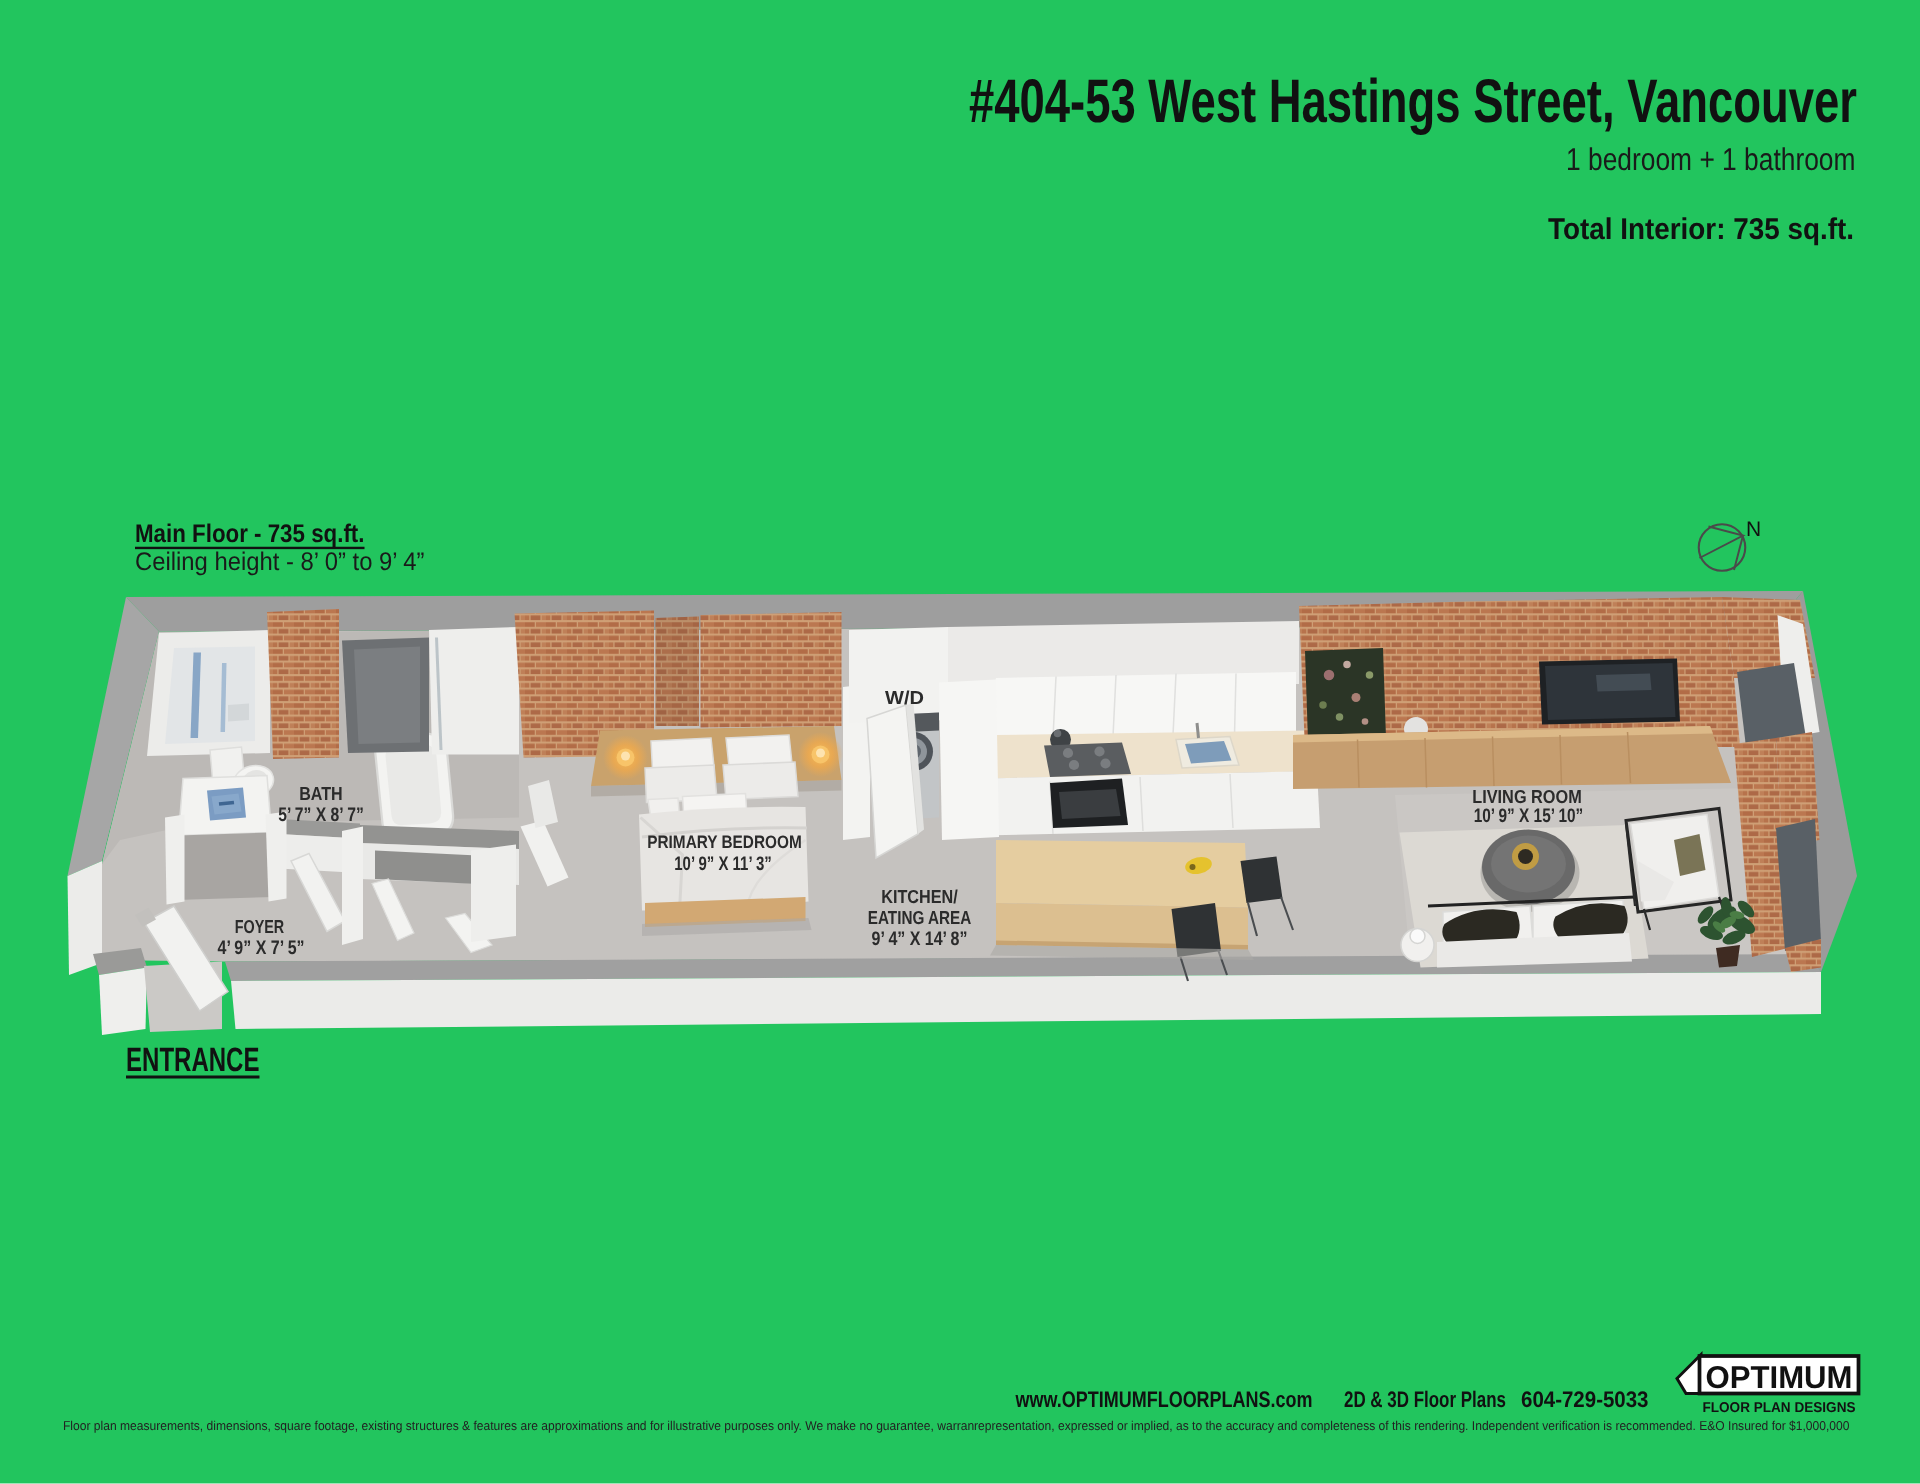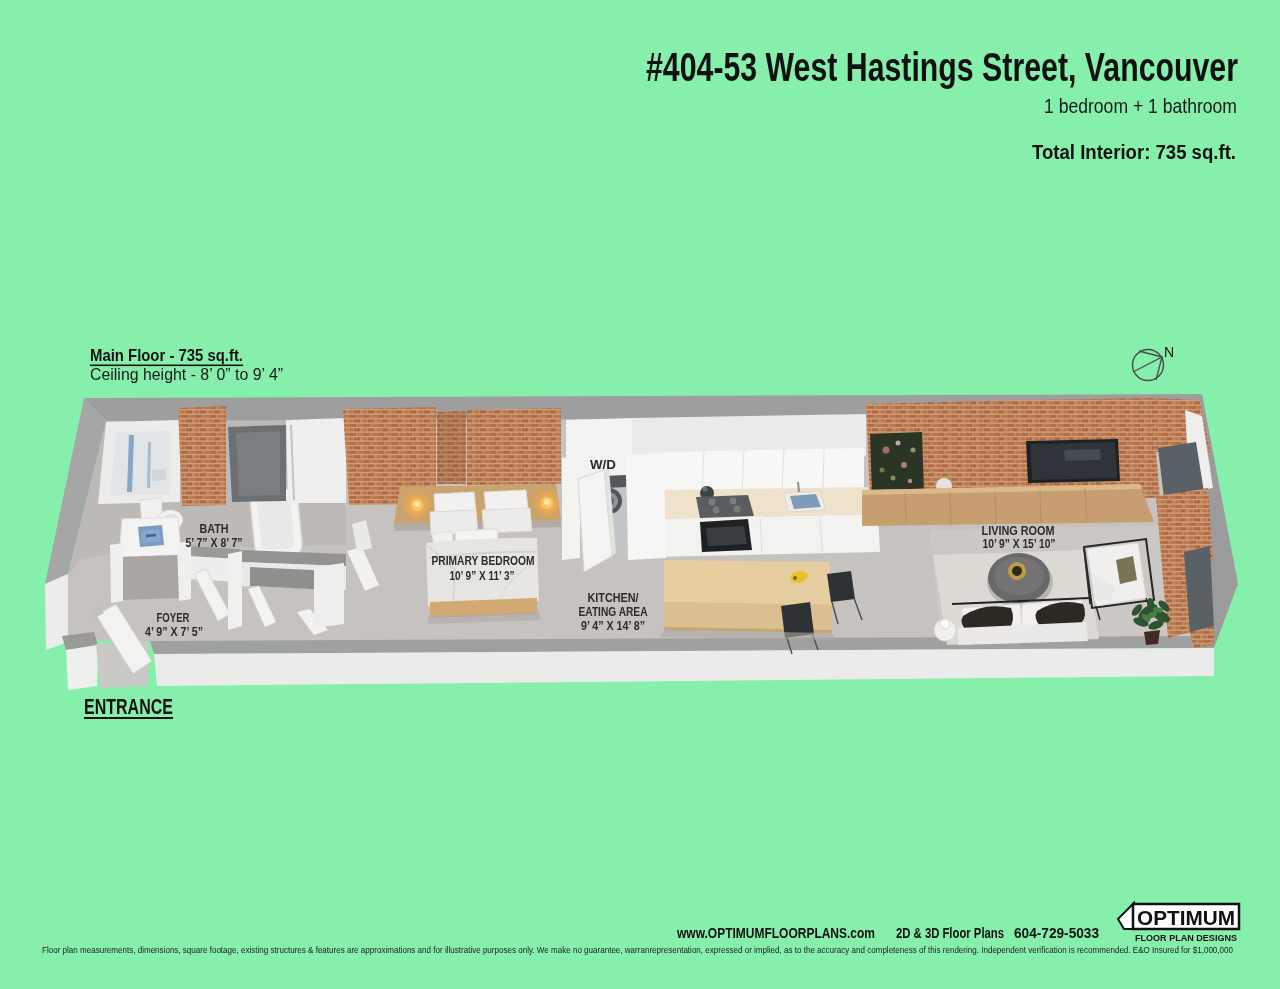--- a/index.html
+++ b/index.html
@@ -1,16 +1,16 @@
 <!DOCTYPE html>
 <html><head>
 <meta charset="utf-8">
 <style>
   html,body{margin:0;padding:0;background:#ffffff;}
-  .page{position:relative;width:1280px;height:989px;background:#86efac;overflow:hidden;}
+  .page{position:relative;width:1280px;height:989px;background:#22c55e;overflow:hidden;}
   svg text{font-family:"Liberation Sans",sans-serif;}
 </style>
 </head>
 <body>
 <div class="page">
 <svg width="1280" height="989" viewBox="0 0 1280 989">
 <defs>
   <pattern id="brick" width="14" height="9" patternUnits="userSpaceOnUse">
     <rect width="14" height="9" fill="#cfa076"></rect>
     <rect x="0" y="0.8" width="6.5" height="3.1" fill="#b26c47"></rect>

